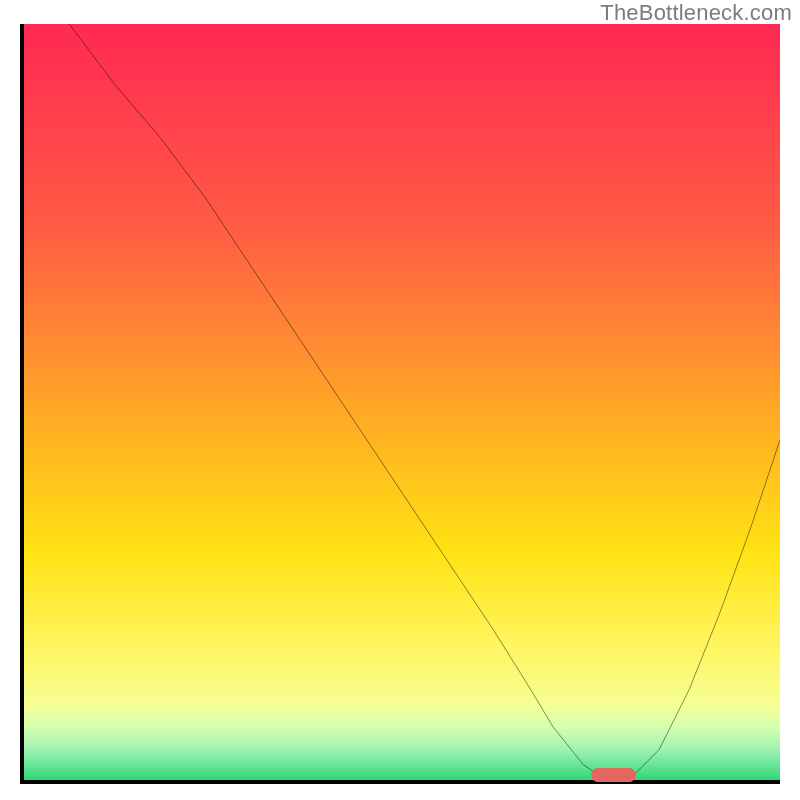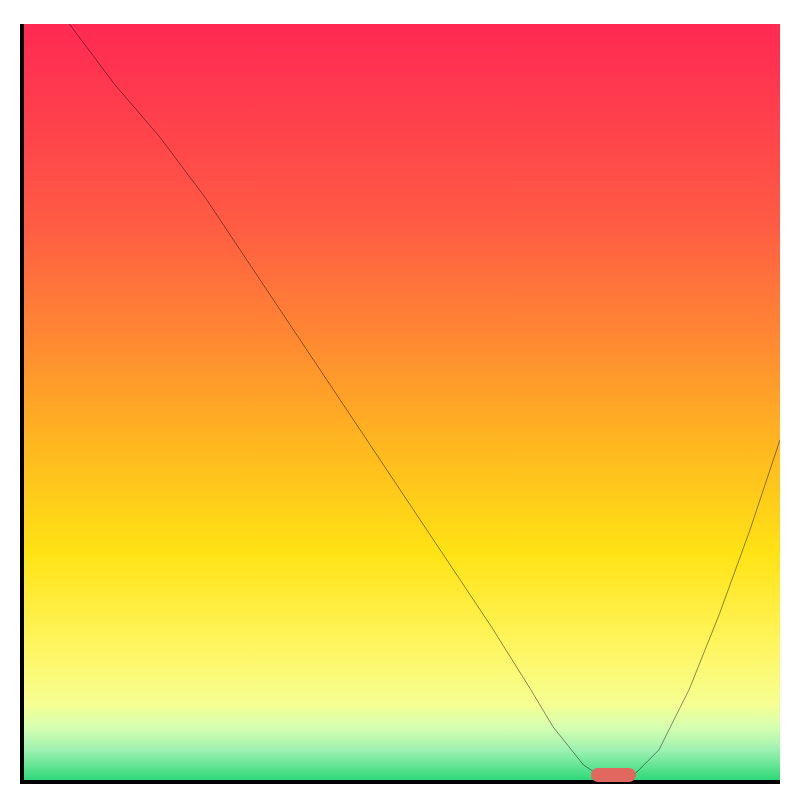--- a/index.html
+++ b/index.html
@@ -67,20 +67,21 @@
     position: absolute;
     height: 14px;
     border-radius: 7px;
     background: #e2675f;
   }
 </style>
 </head>
 <body>
 
 <div class="outer">
+  <div class="watermark">TheBottleneck.com</div>
 
   <div class="plot-frame">
     <div class="gradient"></div>
 
     <svg class="curve" viewBox="0 0 100 100" preserveAspectRatio="none">
       <path id="curve-path" d="M6.00 0.00 L12.00 8.00 L18.00 15.00 L24.00 23.00 L26.00 26.00 L32.00 35.00 L40.00 47.00 L48.00 59.00 L56.00 71.00 L62.00 80.00 L67.00 88.00 L70.00 93.00 L74.00 98.00 L77.00 100.00 L80.00 100.00 L84.00 96.00 L88.00 88.00 L92.00 78.00 L96.00 67.00 L100.00 55.00" fill="none" stroke="#000" stroke-width="0.45" vector-effect="non-scaling-stroke"></path>
     </svg>
 
     <div id="marker" class="marker" style="left: 75%; width: 6%; bottom: calc(0.7% - 7px); background: rgb(226, 103, 95);"></div>
   </div>

